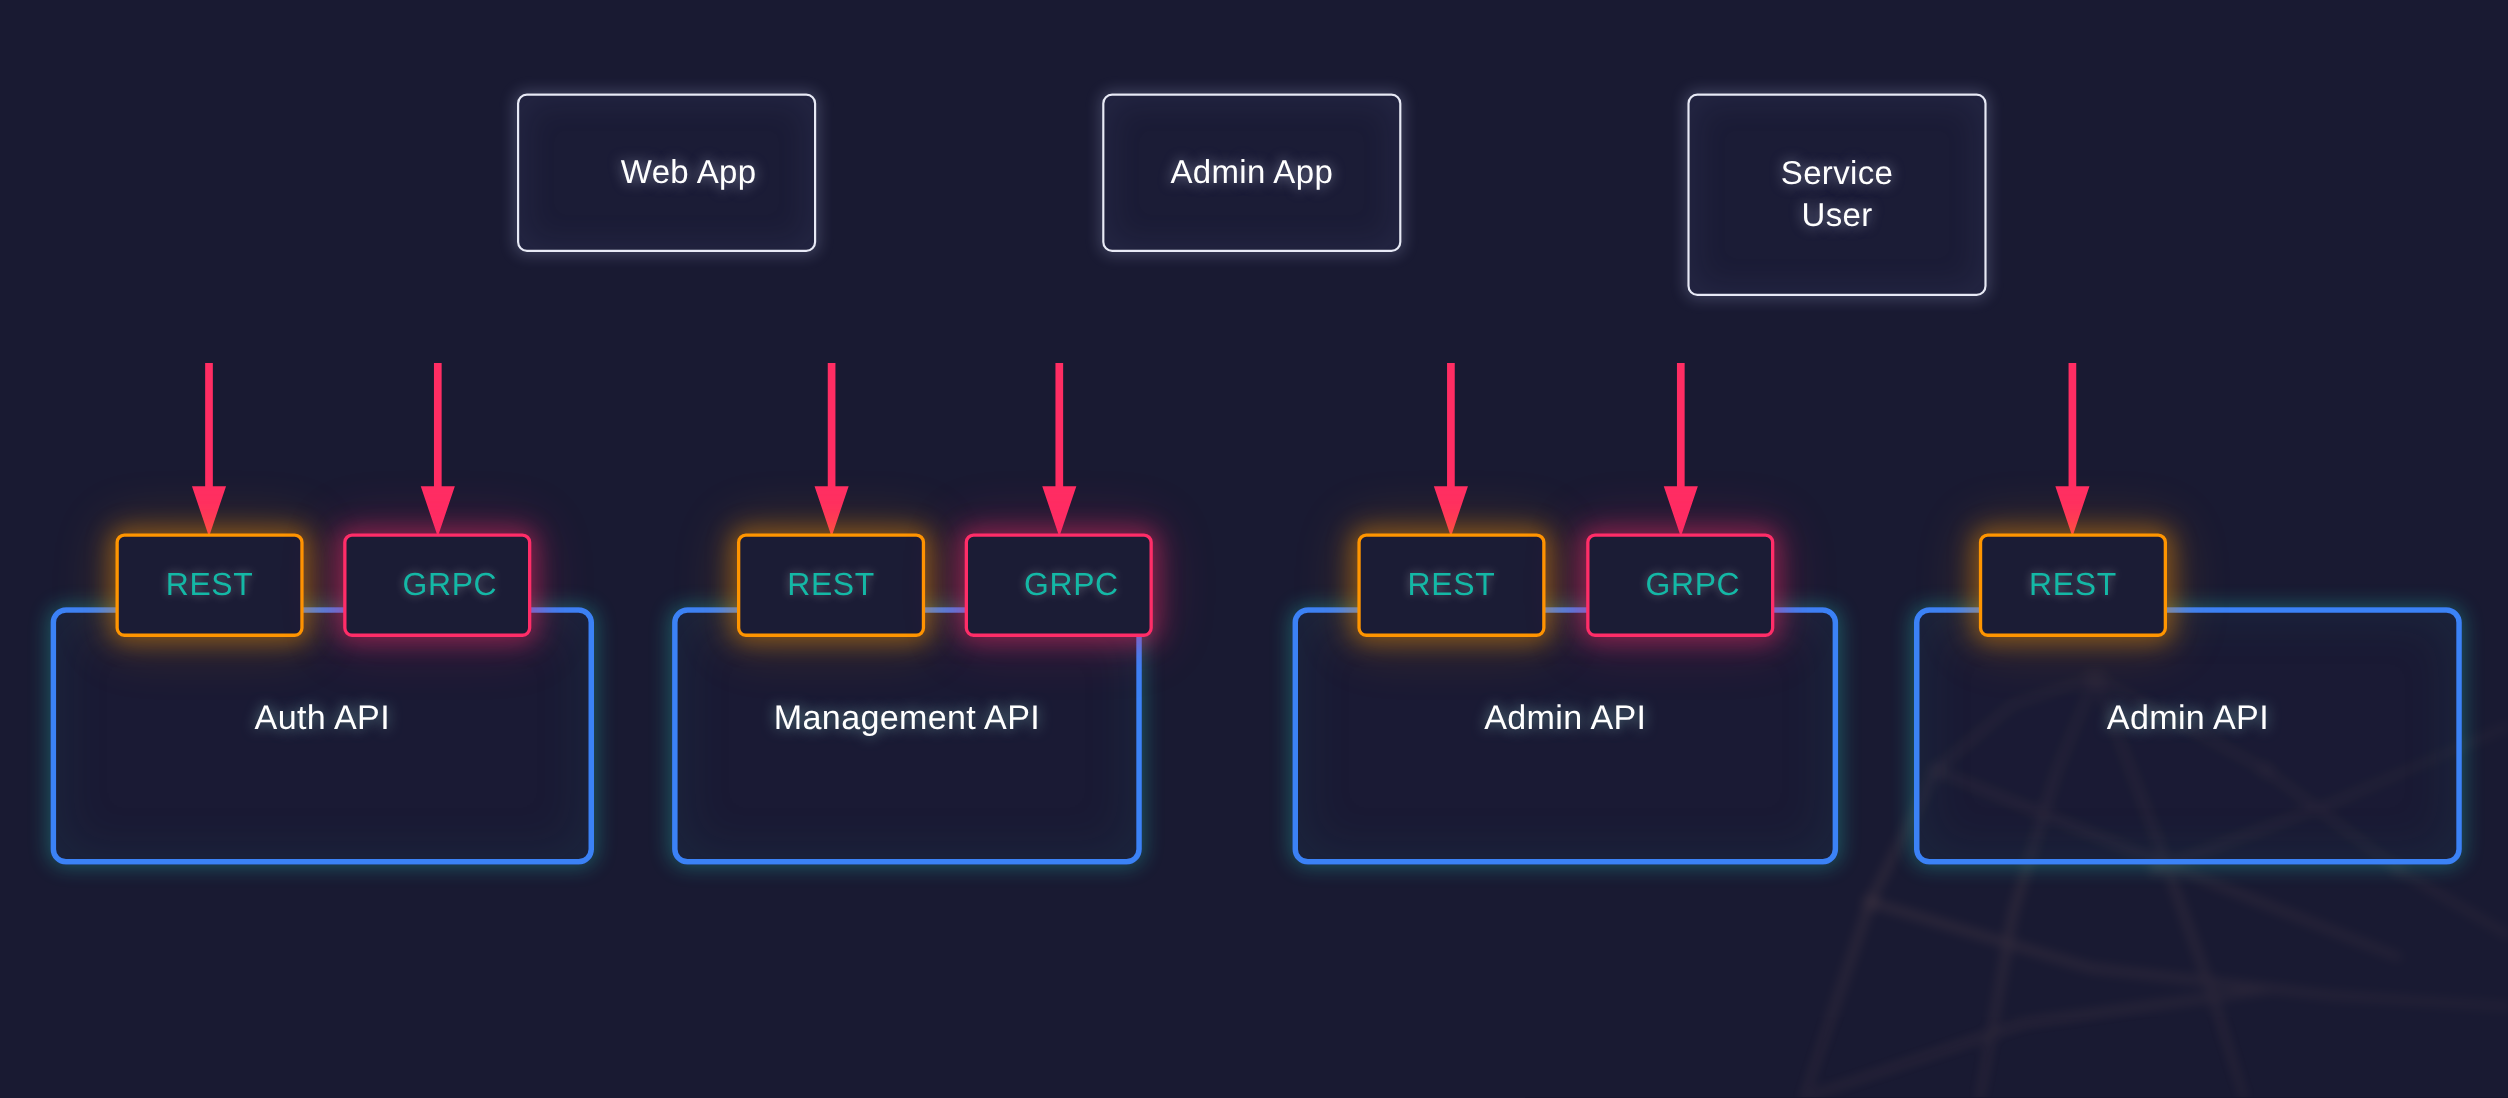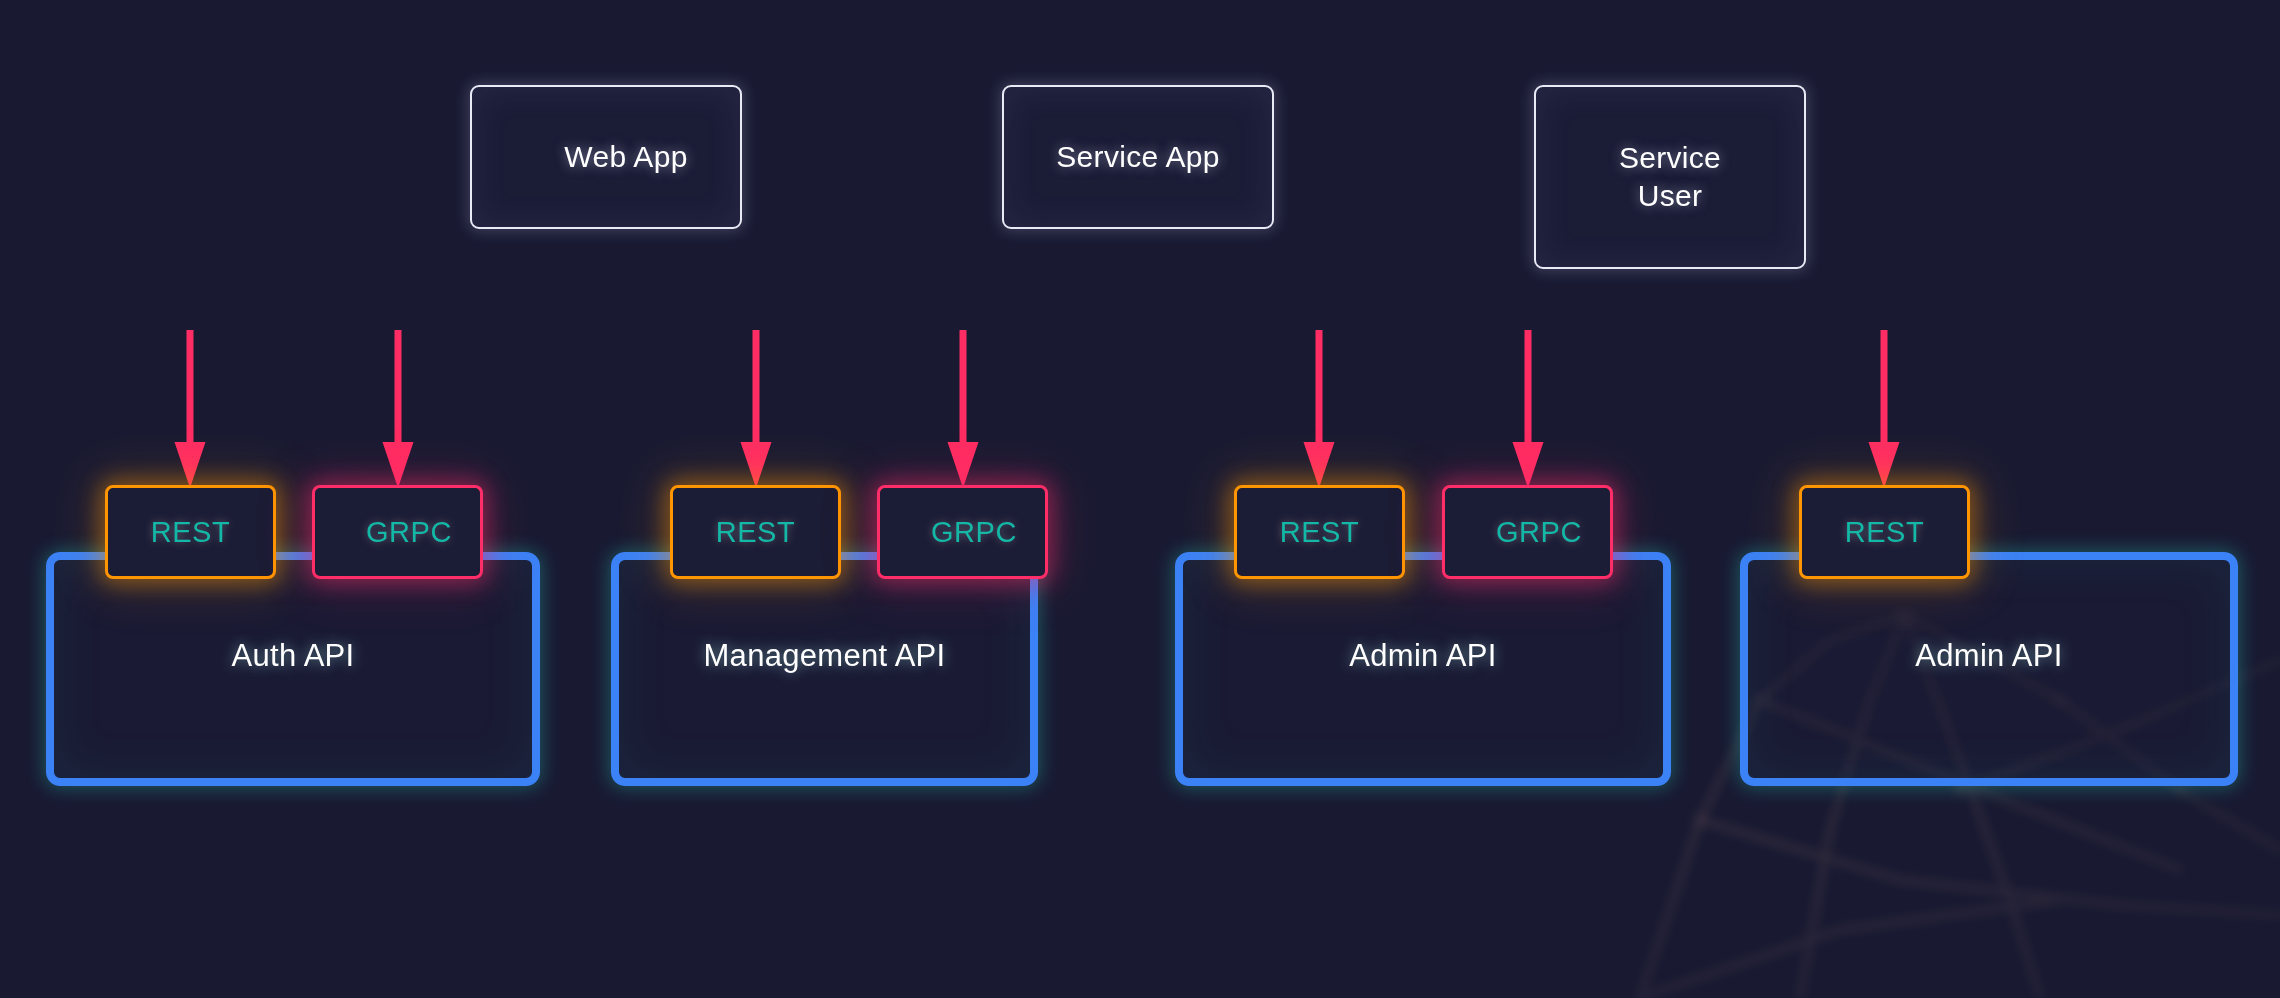--- a/index.html
+++ b/index.html
@@ -58,21 +58,21 @@
   .arrow {
     position: absolute;
     z-index: 5;
     pointer-events: none;
   }
 
   
   .api-group {
     position: absolute;
     box-sizing: border-box;
-    border: 8px solid #3b82f6;
+    border: 5px solid #3b82f6;
     border-radius: 14px;
     background: rgba(28, 32, 62, 0.20);
     box-shadow:
       0 0 18px 2px rgba(40, 230, 207, 0.30),
       inset 0 0 46px 4px rgba(35, 120, 130, 0.13);
     z-index: 2;
   }
   .api-label {
     position: absolute;
     left: 0;
@@ -157,21 +157,21 @@
       <circle cx="2180" cy="790" r="8"></circle>
       <circle cx="1960" cy="790" r="8"></circle>
     </g>
   </svg>
 
   <div class="client-box" style="left:470px; top:85px; width:272px; height:144px;padding-left:40px;">
     <span class="client-label">Web App</span>
   </div>
 
   <div class="client-box" style="left:1002px; top:85px; width:272px; height:144px;">
-    <span class="client-label">Service App</span>
+    <span class="client-label">Admin App</span>
   </div>
 
   <div class="client-box" style="left:1534px; top:85px; width:272px; height:184px;">
     <span class="client-label">Service
 User</span>
   </div>
 
   <svg class="arrow" style="left:170px; top:330px;" width="40" height="160" viewBox="0 0 40 160">
     <path d="M16.5 0 h7 v112 h12 L20 158 4.5 112 h12 z" fill="#ff2d63"></path>
   </svg>

